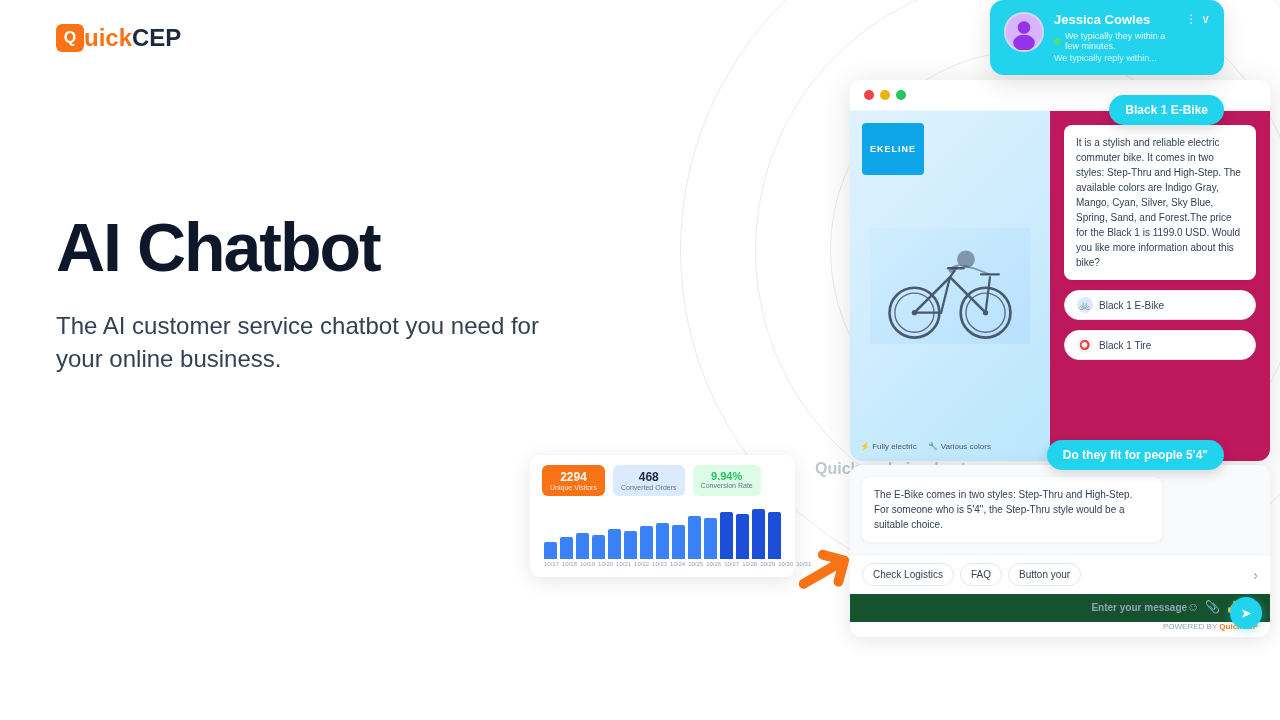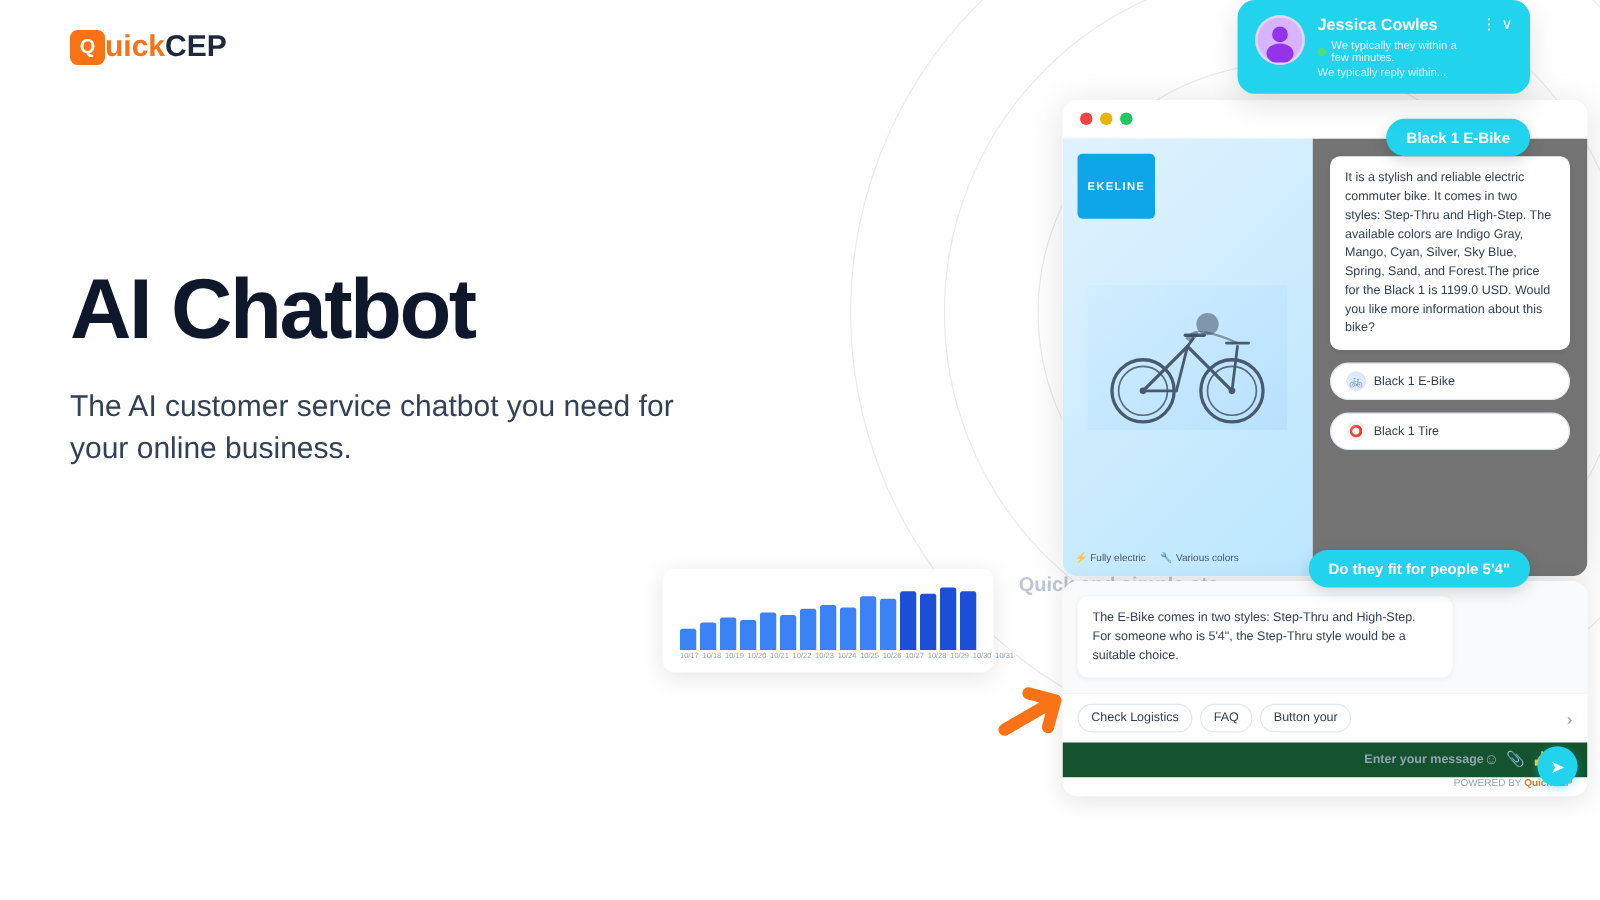--- a/index.html
+++ b/index.html
@@ -214,21 +214,21 @@
       color: #475569;
       display: flex;
       gap: 12px;
       flex-wrap: wrap;
     }
 
     
     .messages-panel {
       flex: 1;
       padding: 14px;
-      background: #737373;
+      background: #be185d;
       overflow-y: auto;
       display: flex;
       flex-direction: column;
       gap: 10px;
     }
     .ai-bubble {
       background: white;
       border-radius: 8px;
       padding: 10px 12px;
       font-size: 10px;
@@ -653,20 +653,34 @@
     <span>POWERED BY</span>
     <span class="powered-logo">QuickCEP</span>
   </div>
 </div>
 
 <div class="send-btn" style="position:absolute;top:597px;right:18px;z-index:9;">
   ➤
 </div>
 
 <div class="analytics-card">
+  <div class="analytics-stats">
+    <div class="stat-box">
+      <span class="stat-number">2294</span>
+      <span class="stat-label">Unique Visitors</span>
+    </div>
+    <div class="stat-box blue">
+      <span class="stat-number dark">468</span>
+      <span class="stat-label dark">Converted Orders</span>
+    </div>
+    <div class="stat-box green-text">
+      <span class="stat-percent">9.94%</span>
+      <span class="stat-label-green">Conversion Rate</span>
+    </div>
+  </div>
 
   <div class="bar-chart" id="bar-chart">
       <div class="bar" style="height: 17.2414px;"></div>
       <div class="bar" style="height: 21.5517px;"></div>
       <div class="bar" style="height: 25.8621px;"></div>
       <div class="bar" style="height: 24.1379px;"></div>
       <div class="bar" style="height: 30.1724px;"></div>
       <div class="bar" style="height: 27.5862px;"></div>
       <div class="bar" style="height: 32.7586px;"></div>
       <div class="bar" style="height: 36.2069px;"></div>

